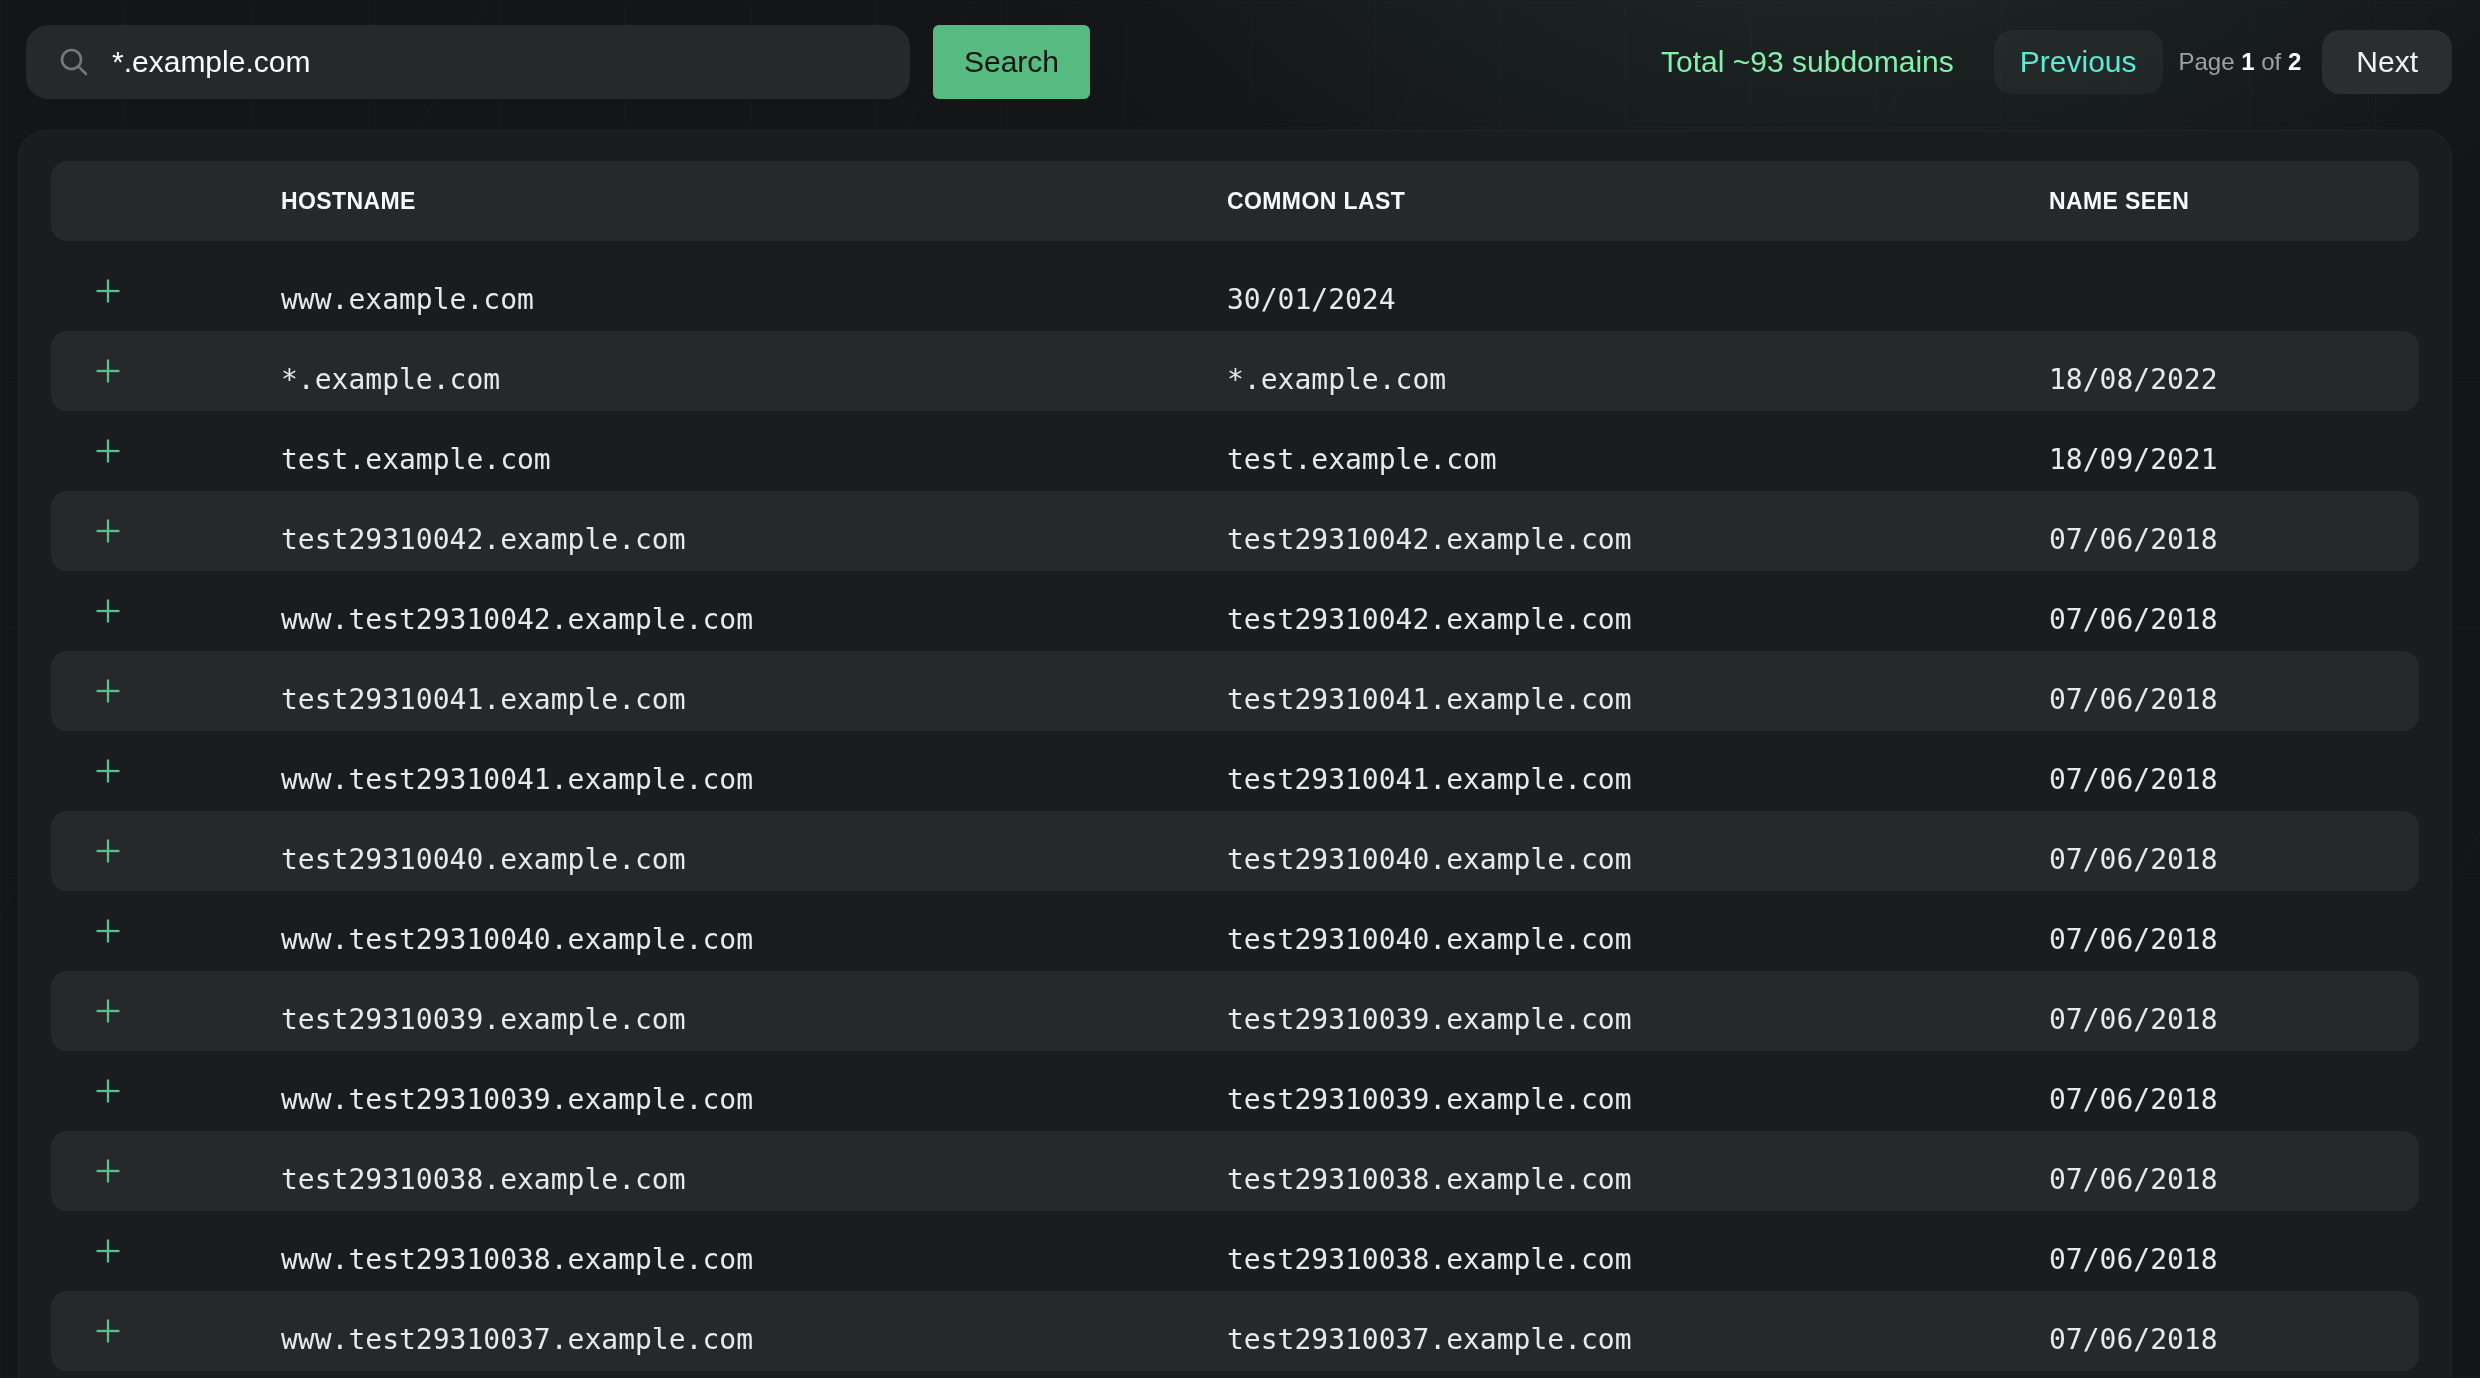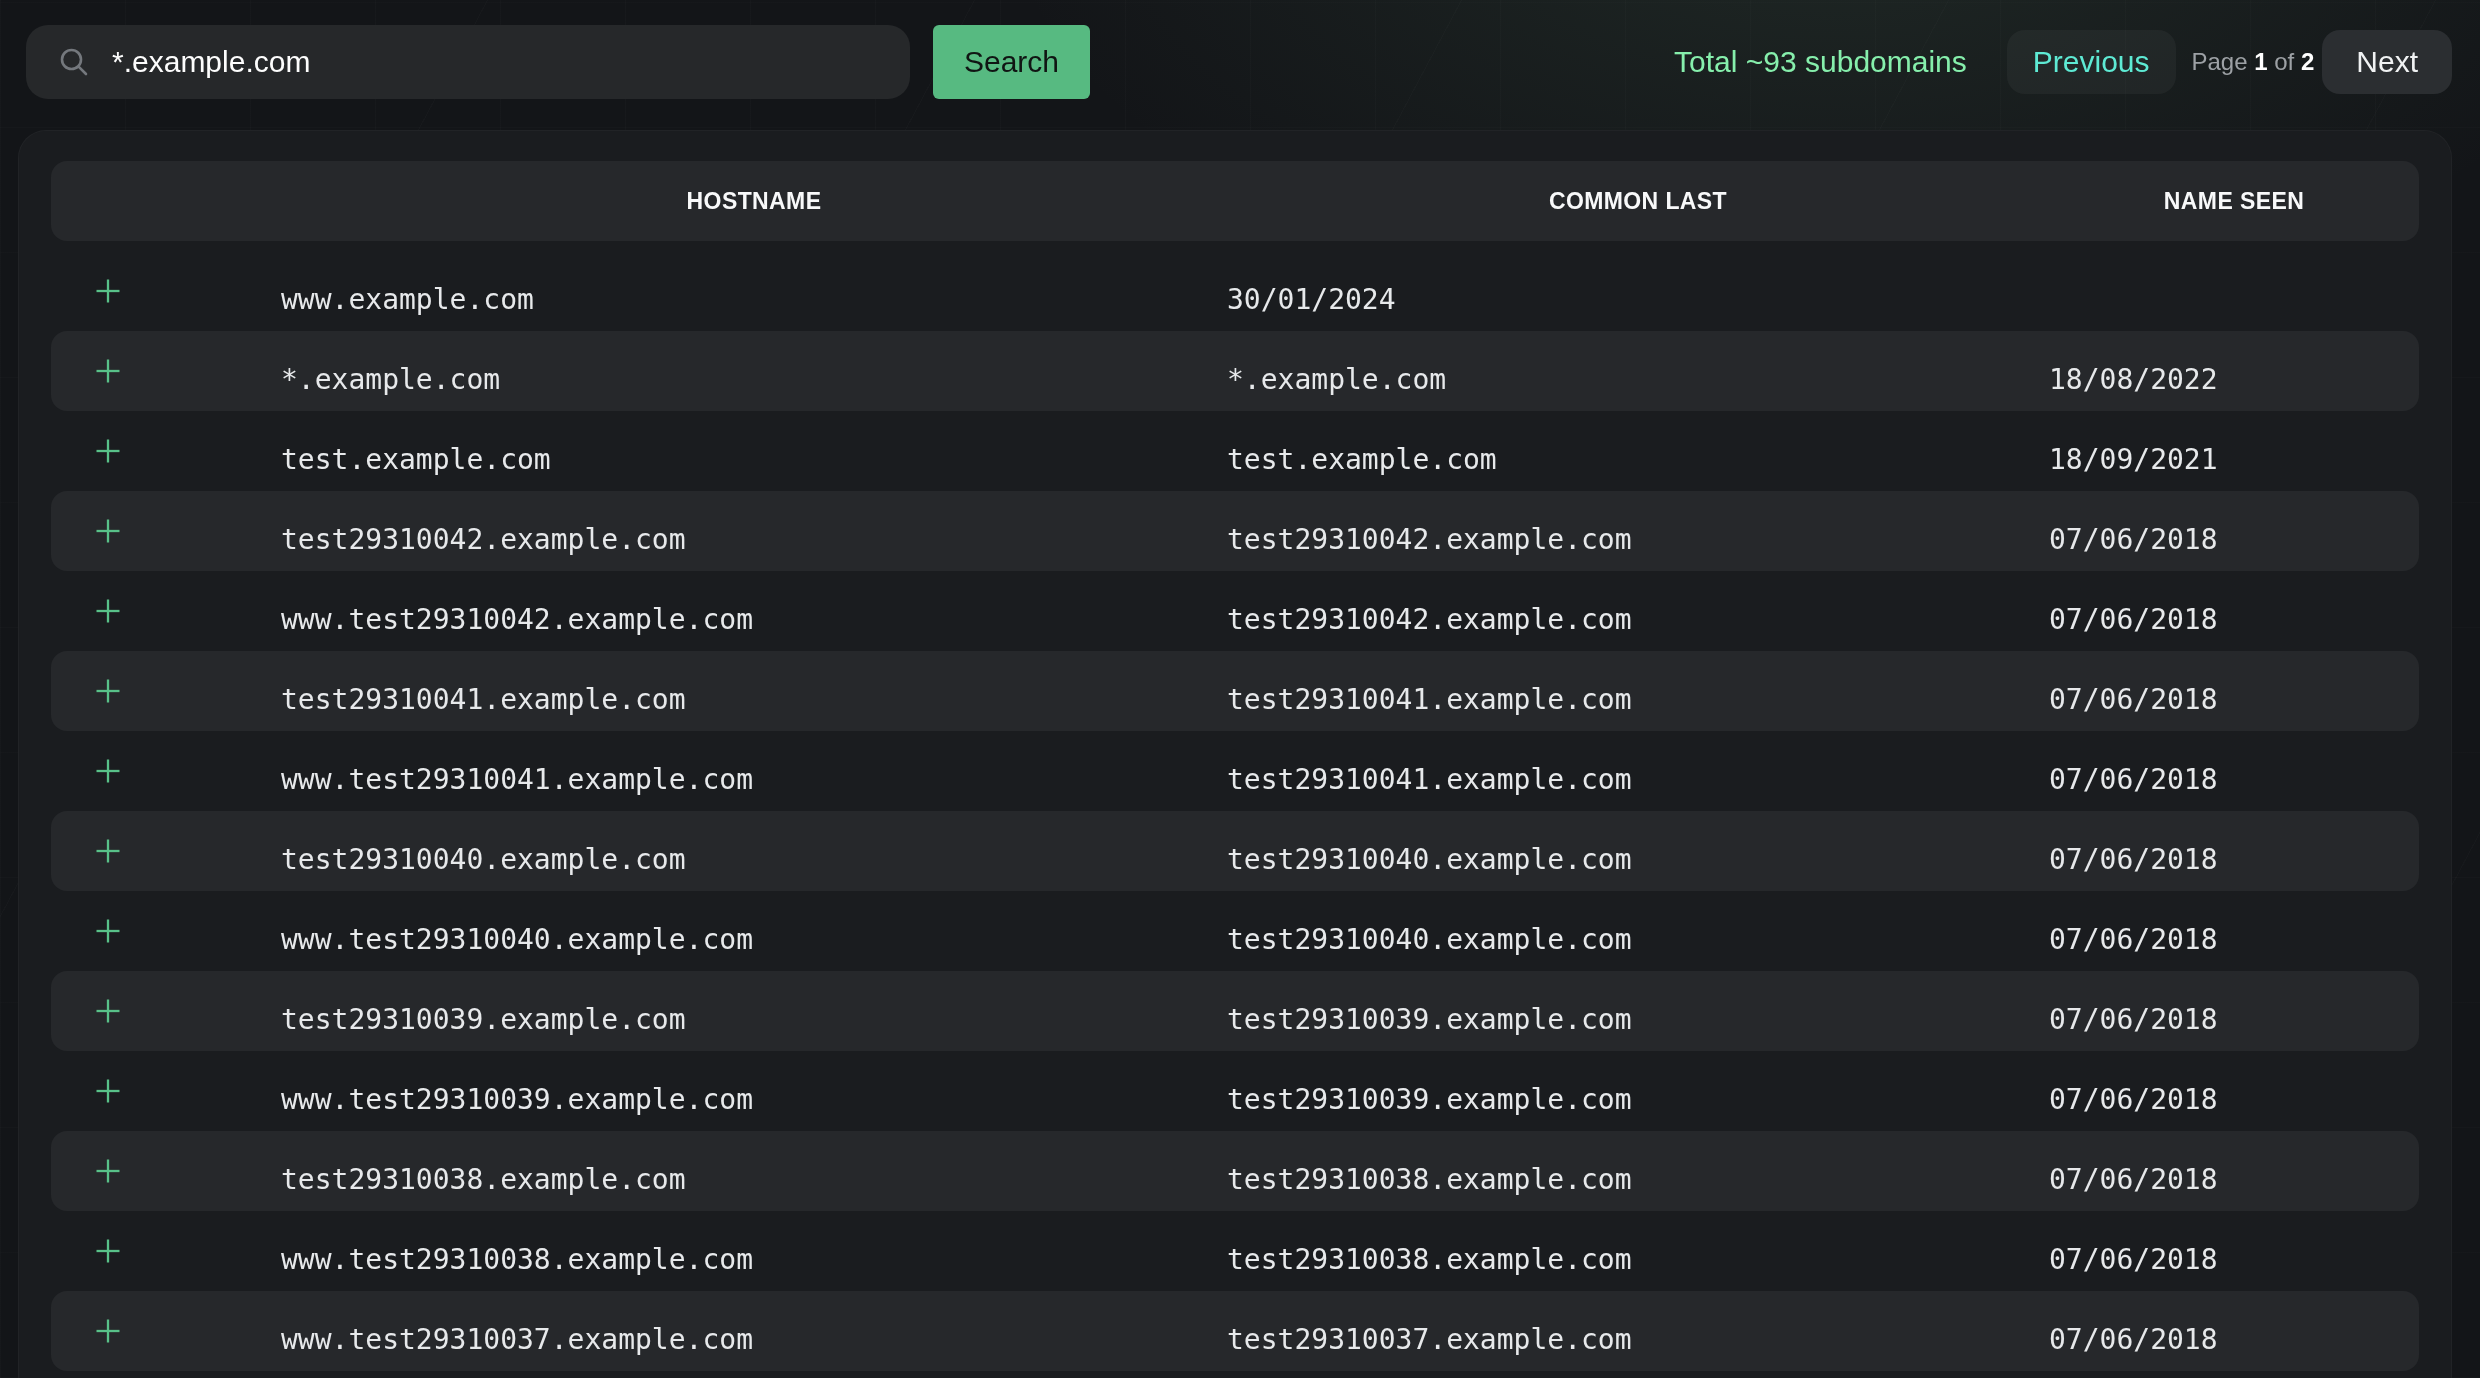--- a/index.html
+++ b/index.html
@@ -81,21 +81,21 @@
   }
   .page-indicator {
     margin-left: 16px;
     font-size: 24px;
     color: #9da1a5;
     white-space: nowrap;
     text-align: right;
   }
   .page-indicator .strong { color: #ffffff; font-weight: 700; }
   .btn-solid {
-    margin-left: 8px;
+    margin-left: 21px;
     height: 64px;
     padding: 0 34px;
     border: none;
     border-radius: 18px;
     background: #2b2e31;
     color: #f0f2f3;
     font-family: "Liberation Sans", sans-serif;
     font-size: 30px;
     font-weight: 500;
     cursor: pointer;
@@ -119,21 +119,20 @@
     border-radius: 16px;
   }
   .table-header {
     background: #26282b;
   }
   .table-header .hcell {
     font-size: 23px;
     font-weight: 700;
     letter-spacing: 0.4px;
     color: #f8f9fa;
-    text-align: center;
   }
   .table-body { margin-top: 10px; }
   .data-row.striped { background: #26282b; }
   .mono {
     font-family: "DejaVu Sans Mono", monospace;
     font-size: 28px;
     color: #e7e9eb;
     white-space: nowrap;
     margin-top: 16px;
   }

